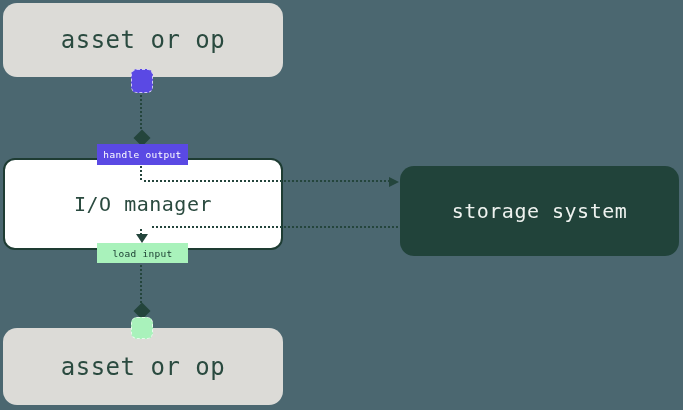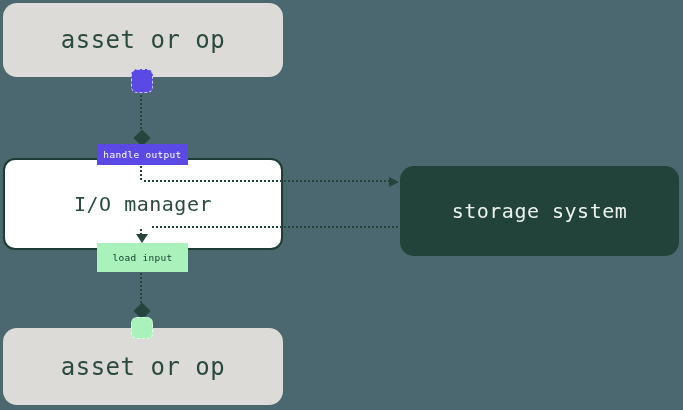--- a/index.html
+++ b/index.html
@@ -70,21 +70,21 @@
     letter-spacing:.3px;
     z-index:6;
     white-space:nowrap;
   }
   .badge-handle-output{
     left:97px;top:144px;width:91px;height:21px;
     background:var(--handle-output-bg);
     color:var(--handle-output-text);
   }
   .badge-load-input{
-    left:97px;top:243px;width:91px;height:29px;
+    left:97px;top:243px;width:91px;height:20px;
     background:var(--load-input-bg);
     color:var(--load-input-text);
   }
 
   .handle-square{
     position:absolute;
     border-radius:6px;
     border:1px dashed rgba(255,255,255,.7);
     z-index:5;
   }

